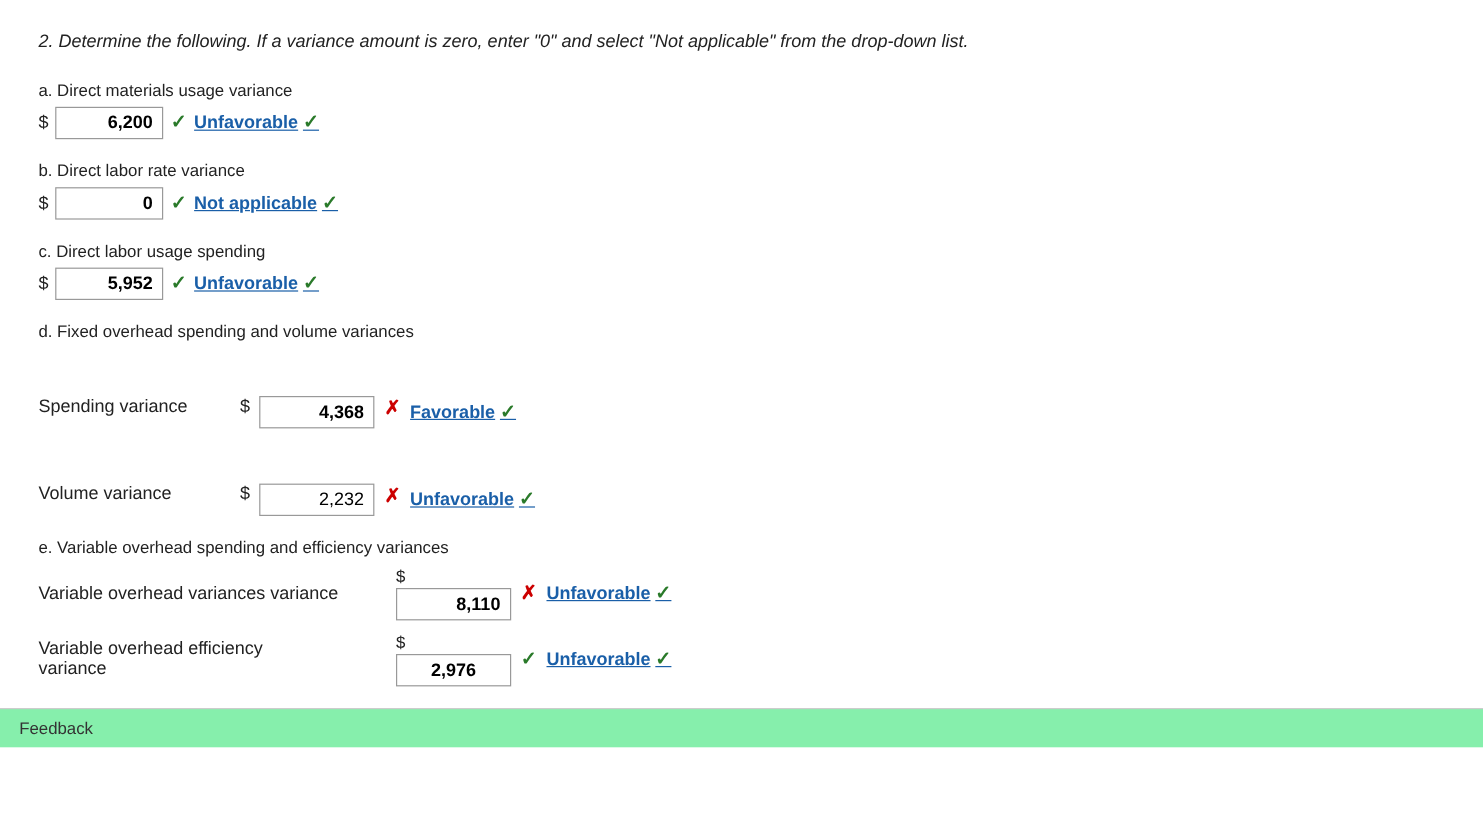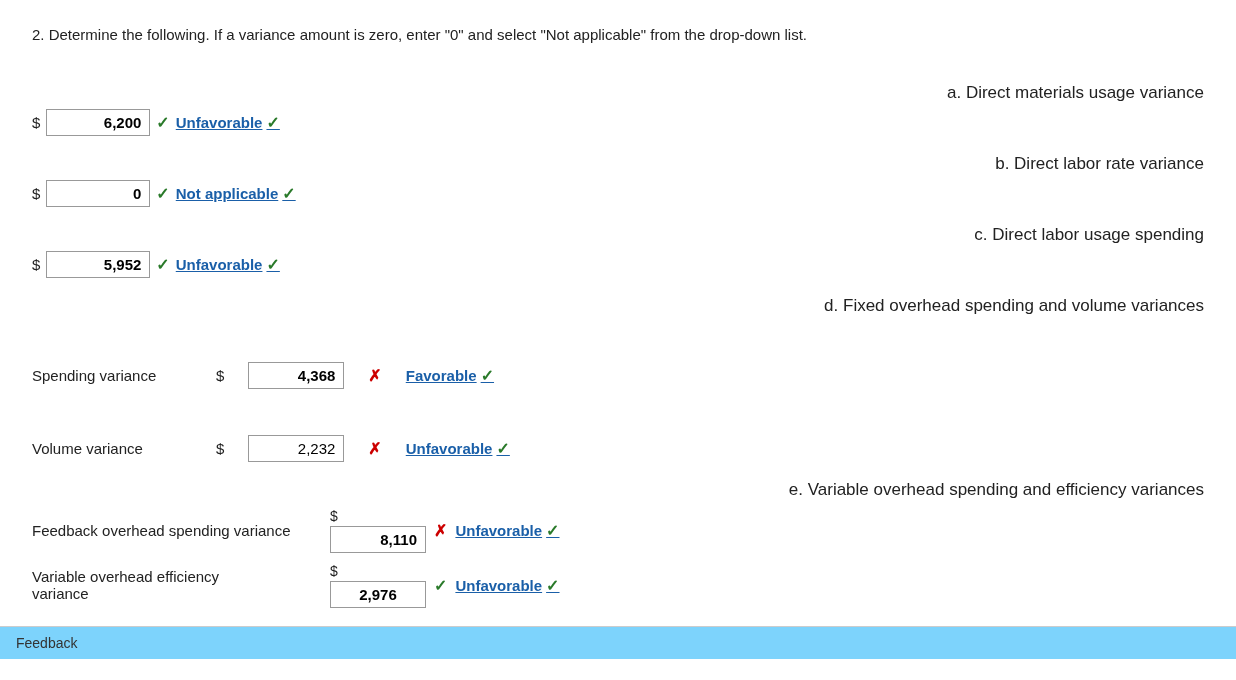--- a/index.html
+++ b/index.html
@@ -5,47 +5,47 @@
     * { box-sizing: border-box; margin: 0; padding: 0; }
     body {
       font-family: Arial, sans-serif;
       font-size: 15px;
       background: #fff;
       color: #222;
       padding: 24px 32px;
     }
     .question-header {
       font-size: 15px;
-      margin-bottom: 36px;
+      margin-bottom: 20px;
       line-height: 1.5;
+      font-style: italic;
     }
     .section {
       margin-bottom: 18px;
     }
     .section-label {
-      font-size: 17px;
+      font-size: 14px;
       margin-bottom: 6px;
-      text-align: right;
     }
     .input-row {
       display: flex;
       align-items: center;
       gap: 6px;
       flex-wrap: wrap;
     }
     .dollar-sign {
       font-size: 15px;
     }
     .num-input {
       border: 1px solid #999;
       padding: 4px 8px;
       font-size: 15px;
       font-weight: bold;
       text-align: right;
-      width: 104px;
+      width: 90px;
     }
     .num-input.wide {
       width: 96px;
     }
     .check-green {
       color: #2a7a2a;
       font-size: 16px;
       font-weight: bold;
     }
     .x-red {
@@ -61,22 +61,21 @@
       cursor: pointer;
       display: inline-flex;
       align-items: center;
       gap: 4px;
     }
     .dropdown-link .check-green {
       text-decoration: none;
     }
     .sub-row {
       display: flex;
-      align-items: center;
-      gap: 24px;
+      gap: 8px;
       margin-bottom: 10px;
       margin-top: 46px;
     }
     .sub-label {
       font-size: 15px;
       min-width: 160px;
     }
     .e-section {
     }
     .e-var-row {
@@ -93,21 +92,21 @@
     .dollar-above {
       display: flex;
       flex-direction: column;
       align-items: flex-start;
     }
     .dollar-above .dollar-line {
       font-size: 14px;
       margin-bottom: 2px;
     }
     .feedback-bar {
-      background: #7dd3fc;
+      background: #86efac;
       border-top: 1px solid #ccc;
       padding: 8px 16px;
       font-size: 14px;
       color: #333;
       margin-top: 10px;
       margin-left: -32px;
       margin-right: -32px;
       margin-bottom: -24px;
     }
   </style>
@@ -178,21 +177,21 @@
       <span>Unfavorable</span>
       <span class="check-green">✓</span>
     </span>
   </div>
 </div>
 
 <div class="section e-section">
   <div class="section-label">e. Variable overhead spending and efficiency variances</div>
 
   <div class="e-var-row">
-    <span class="e-var-label">Feedback overhead spending variance</span>
+    <span class="e-var-label">Variable overhead variances variance</span>
     <div class="dollar-above">
       <span class="dollar-line">$</span>
       <input class="num-input wide" type="text" value="8,110" style="font-weight: bold;">
     </div>
     <span class="x-red">✗</span>
     <span class="dropdown-link" style="text-decoration:underline;">
       <span>Unfavorable</span>
       <span class="check-green">✓</span>
     </span>
   </div>

